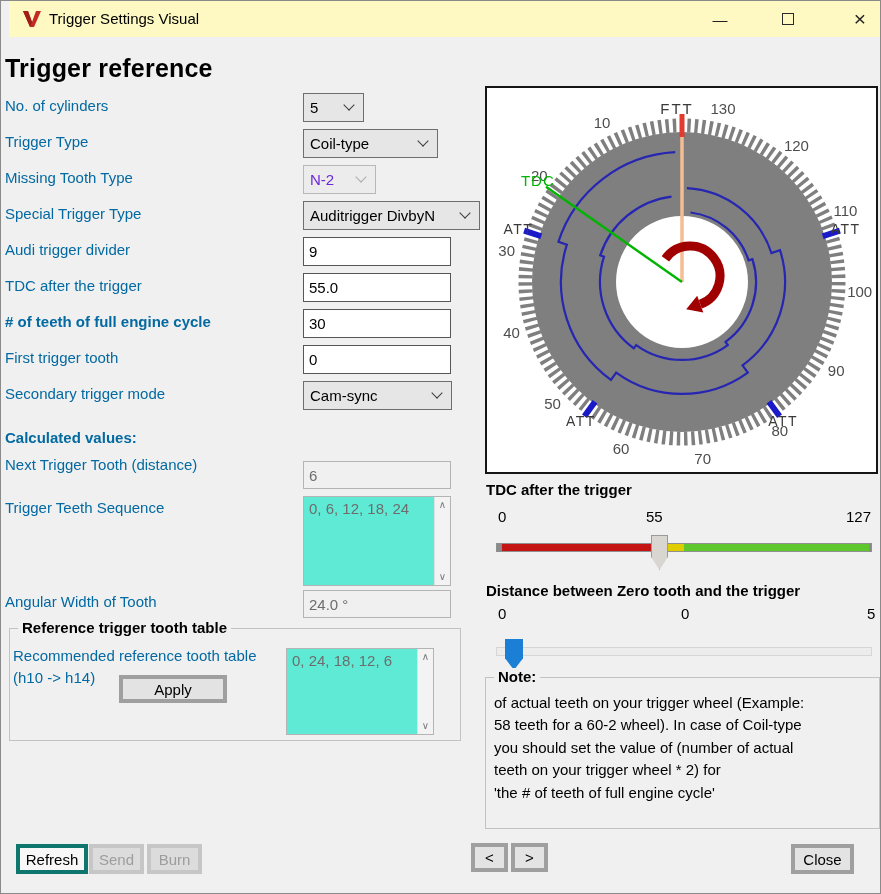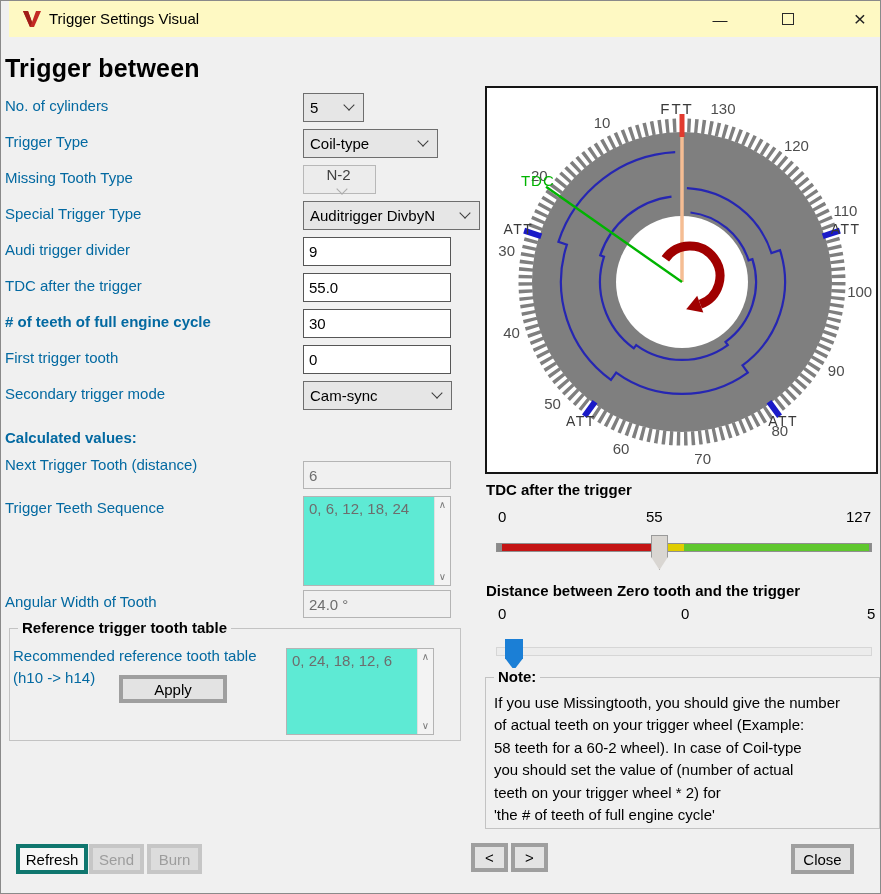--- a/index.html
+++ b/index.html
@@ -21,21 +21,21 @@
   
   .h1 { position:absolute; left:4px; top:53px; font-size:25px; font-weight:bold; color:#000; letter-spacing:0.2px; }
   .lbl { position:absolute; left:4px; font-size:15px; color:#0369a1; white-space:nowrap; }
   .lbl.b { font-weight:bold; }
   
   .combo { position:absolute; left:302px; height:29px; background:#e6e6e6; border:1px solid #6e6e6e;
            display:flex; align-items:center; padding:0 8px 0 6px; font-size:15px; color:#000; }
   .combo .val { flex:1 1 auto; white-space:nowrap; overflow:hidden; }
   .chev { width:8px; height:8px; border-right:1.6px solid #3c3c3c; border-bottom:1.6px solid #3c3c3c;
           transform:rotate(45deg); margin:-5px 2px 0 8px; flex:0 0 auto; }
-  .combo.disabled { background:#ececec; border-color:#b8b8b8; color:#404040;flex-direction:column; }
+  .combo.disabled { background:#ececec; border-color:#b8b8b8; color:#6d28d9; }
   .combo.disabled .chev { border-color:#ababab; }
   .tinput { position:absolute; left:302px; width:148px; height:29px; border:1px solid #565656; background:#fff;
             font-size:15px; color:#000; padding:0 5px; font-family:"Liberation Sans",sans-serif; }
   .tinput.ro { background:#f0f0f0; border-color:#b4b4b4; color:#6d6d6d; }
   .tbox { position:absolute; border:1px solid #b4b4b4; background:#5eead4; font-size:15px; color:#6d6d6d; }
   .tbox .txt { position:absolute; left:5px; top:3px; right:18px; white-space:nowrap; }
   .sbar { position:absolute; right:0; top:0; bottom:0; width:16px; background:#f3f3f3; border-left:1px solid #e0e0e0; }
   .sbar .up,.sbar .dn { position:absolute; left:0; width:100%; text-align:center; font-size:10px; color:#7a7a7a; line-height:14px; }
   .sbar .up { top:1px; } .sbar .dn { bottom:1px; }
   
@@ -76,21 +76,21 @@
         <span>—</span>
       </div>
     <div class="win-btn btn-max">
         <span class="box"></span>
       </div>
     <div class="win-btn btn-close">
         <span>×</span>
       </div>
   </div>
 
-  <div class="h1">Trigger between</div>
+  <div class="h1">Trigger reference</div>
 
   <div class="lbl" style="top:96px">No. of cylinders</div>
   <div class="lbl" style="top:132px">Trigger Type</div>
   <div class="lbl" style="top:168px">Missing Tooth Type</div>
   <div class="lbl" style="top:204px">Special Trigger Type</div>
   <div class="lbl" style="top:240px">Audi trigger divider</div>
   <div class="lbl" style="top:276px">TDC after the trigger</div>
   <div class="lbl b" style="top:312px"># of teeth of full engine cycle</div>
   <div class="lbl" style="top:348px">First trigger tooth</div>
   <div class="lbl" style="top:384px">Secondary trigger mode</div>
@@ -196,21 +196,20 @@
   <div class="slbl" style="left:485px;top:581px">Distance between Zero tooth and the trigger</div>
   <div class="stick" style="left:497px;top:604px">0</div>
   <div class="stick" style="left:680px;top:604px">0</div>
   <div class="stick" style="left:866px;top:604px">5</div>
   <div class="track2"></div>
   <div class="thumb2" id="dist-thumb" style="background: rgb(27, 127, 214);"></div>
 
   <div class="group" style="left:484px;top:676px;width:395px;height:152px">
     <div class="gtitle">Note:</div>
     <div class="notebody">
-      <div class="noteline">If you use Missingtooth, you should give the number</div>
       <div class="noteline">of actual teeth on your trigger wheel (Example:</div>
       <div class="noteline">58 teeth for a 60-2 wheel). In case of Coil-type</div>
       <div class="noteline">you should set the value of (number of actual</div>
       <div class="noteline">teeth on your trigger wheel * 2) for</div>
       <div class="noteline">'the # of teeth of full engine cycle'</div>
     </div>
   </div>
 
   <div class="btn" style="left:15px;top:843px;width:72px;height:30px">Refresh</div>
   <div class="btn disabled" style="left:88px;top:843px;width:55px;height:30px">Send</div>

